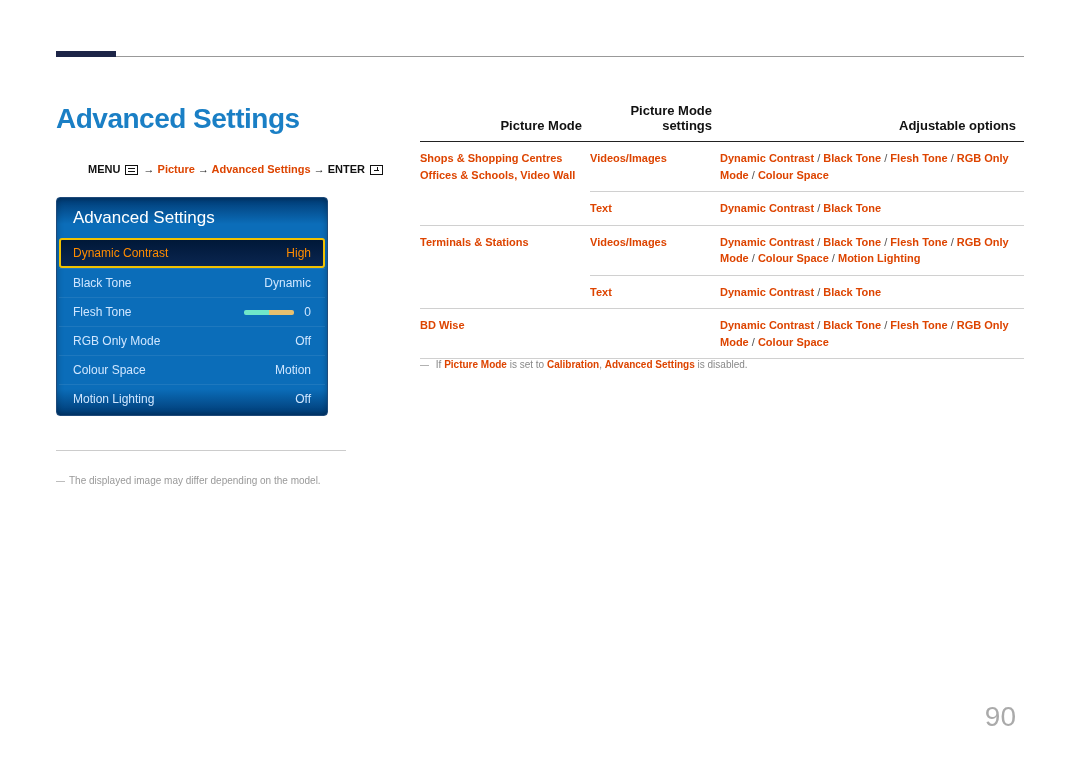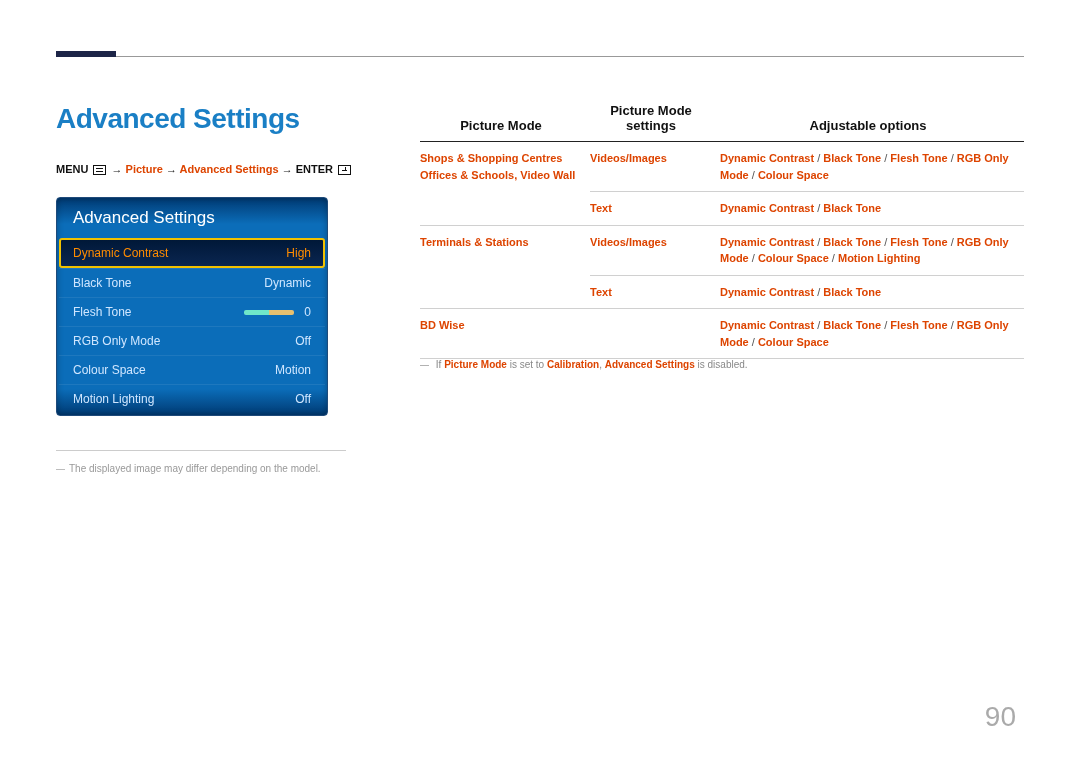--- a/index.html
+++ b/index.html
@@ -32,20 +32,21 @@
     font-size: 28px;
     font-weight: 700;
     margin-bottom: 28px;
     letter-spacing: -0.5px;
   }
   .breadcrumb {
     font-size: 11px;
     font-weight: 700;
     color: #111;
     margin-bottom: 22px;
+    margin-left: 32px;
   }
   .breadcrumb .orange { color: #dd4400; font-weight: 700; }
   .breadcrumb .icon {
     display: inline-block;
     width: 13px; height: 10px;
     border: 1px solid #111;
     vertical-align: middle;
     margin: 0 2px;
     position: relative;
   }
@@ -90,35 +91,35 @@
     width: 50px; height: 5px;
     background: linear-gradient(to right, #6fe7c9 50%, #e6c070 50%);
     border-radius: 2px;
     margin-left: auto;
     margin-right: 10px;
   }
 
   .left-footnote {
     border-top: 1px solid #ccc;
     margin-top: 34px;
-    padding-top: 12px;
+    padding-top: 24px;
     font-size: 10px;
     color: #999;
     width: 290px;
   }
   .left-footnote::before {
     content: "―";
     color: #999;
     margin-right: 4px;
     font-size: 9px;
   }
 
   .tbl { width: 100%; font-size: 11px; border-collapse: collapse; }
   .tbl th {
-    text-align: center;
+    text-align: right;
     font-size: 13px;
     font-weight: 700;
     color: #111;
     padding: 0 8px 8px 0;
     border-bottom: 1px solid #222;
     vertical-align: bottom;
   }
   .tbl td {
     padding: 8px 8px 8px 0;
     vertical-align: top;

